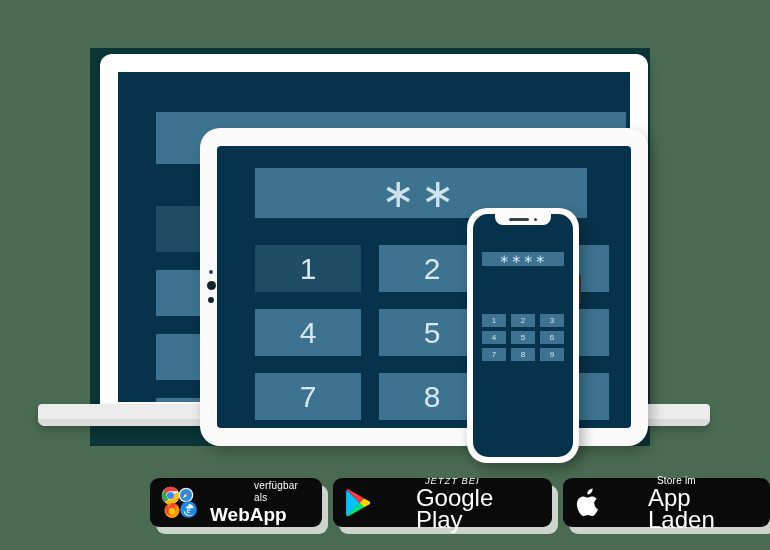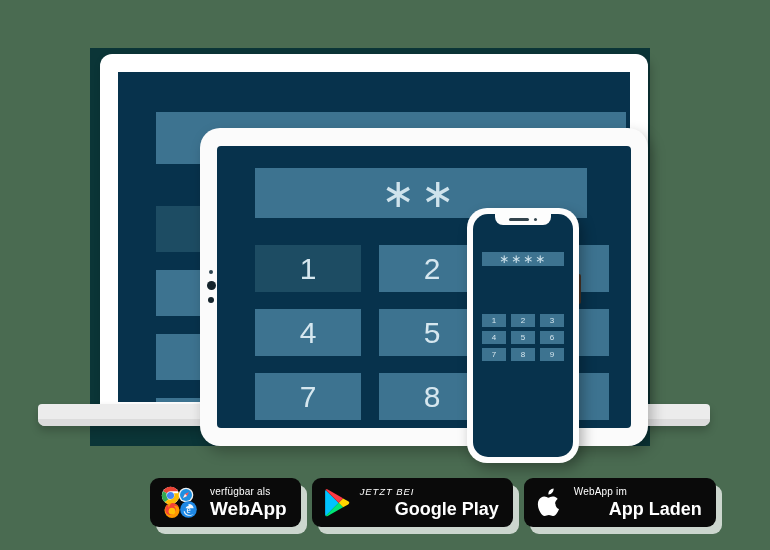--- a/index.html
+++ b/index.html
@@ -285,29 +285,30 @@
     gap: 9px;
     box-shadow: 6px 7px 0 rgba(255,255,255,0.72);
     cursor: pointer;
   }
   .badge-text { display: flex; flex-direction: column; justify-content: center; }
   .badge-top {
     color: #ffffff;
     font-size: 10px;
     line-height: 12px;
     letter-spacing: .2px;
+    margin-left: 44px;
   }
   .badge-top.caps { font-size: 9.5px; letter-spacing: .9px; font-style: italic; }
   .badge-bottom {
     color: #ffffff;
     font-size: 19px;
     line-height: 22px;
     font-weight: bold;
   }
-  .badge-bottom.light { font-weight: bold; font-size: 18px; margin-left: 35px; }
+  .badge-bottom.light { font-weight: normal; font-size: 24px; margin-left: 35px; }
 
   .browsers { position: relative; width: 40px; height: 34px; flex: 0 0 40px; }
   .browsers svg { position: absolute; }
 
   .apple-logo { width: 30px; height: 34px; flex: 0 0 30px; }
   .play-logo  { width: 28px; height: 30px; flex: 0 0 28px; }
 </style>
 </head>
 <body>
 
@@ -435,20 +436,20 @@
     </div>
 
     <div class="badge">
       <span class="apple-logo">
         <svg width="30" height="34" viewBox="0 0 24 28">
           <path fill="#ffffff" d="M16.2 14.6c0-2.6 2.1-3.8 2.2-3.9-1.2-1.8-3.1-2-3.8-2-1.6-.2-3.1.9-3.9.9-.8 0-2-.9-3.4-.9C5.5 8.7 3.8 9.8 2.9 11.4c-1.9 3.2-.5 8 1.3 10.7.9 1.3 2 2.7 3.4 2.7 1.3-.1 1.9-.9 3.5-.9s2.1.9 3.5.8c1.5 0 2.4-1.3 3.3-2.6 1-1.5 1.5-3 1.5-3.1-.1 0-2.9-1.1-2.9-4.4z"></path>
           <path fill="#ffffff" d="M13.9 5.3c.7-.9 1.2-2.1 1.1-3.3-1.1 0-2.4.7-3.2 1.6-.7.8-1.3 2.1-1.1 3.3 1.2.1 2.5-.6 3.2-1.6z"></path>
         </svg>
       </span>
       <span class="badge-text">
-        <span class="badge-top">WebApp im</span>
+        <span class="badge-top">Store im</span>
         <span class="badge-bottom light">App Laden</span>
       </span>
     </div>
 
   </div>
 
 </div>
 
 </body></html>

